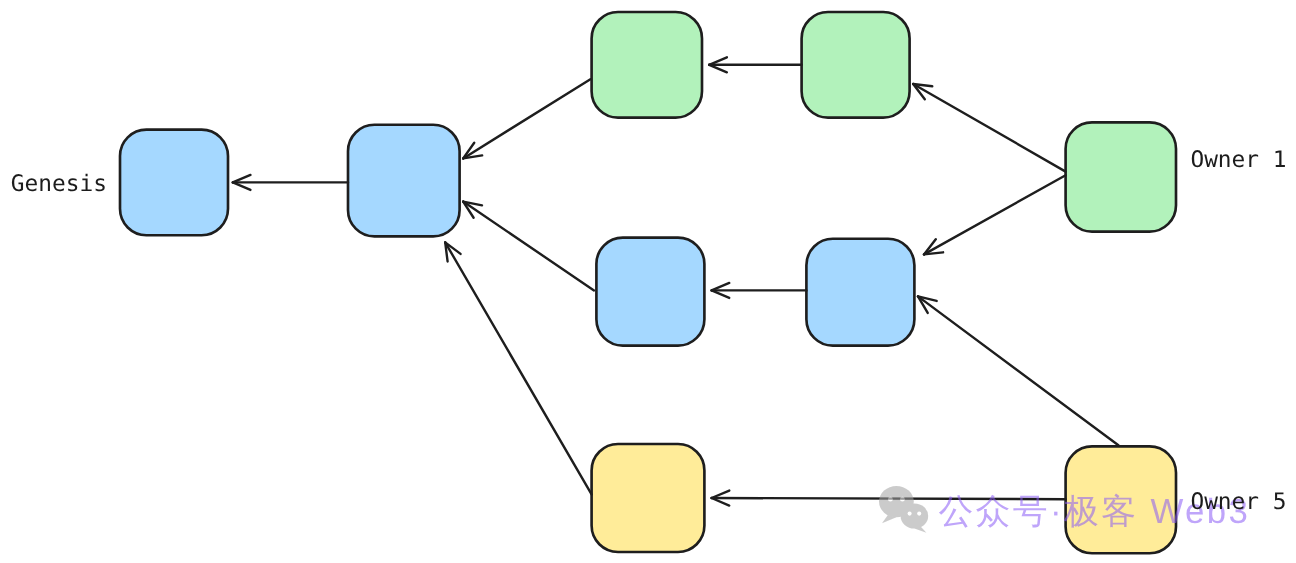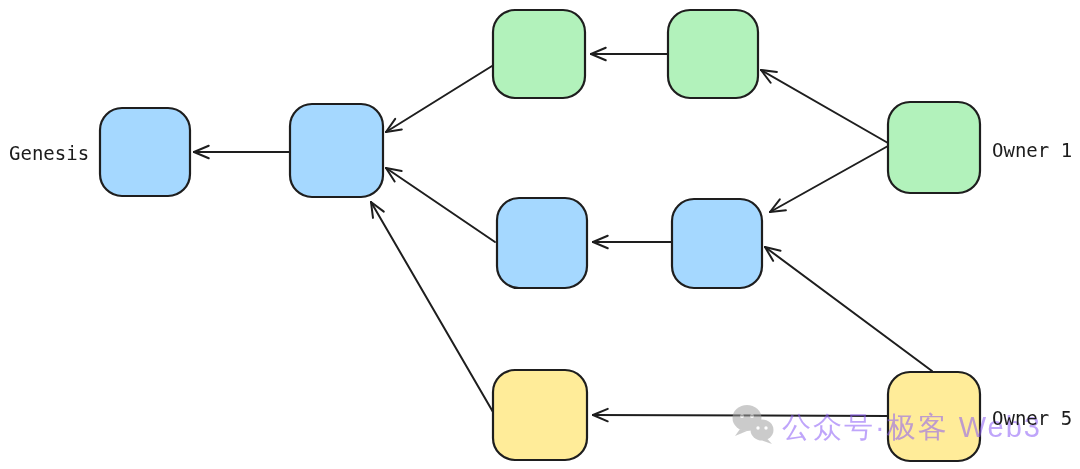--- a/index.html
+++ b/index.html
@@ -29,21 +29,21 @@
     position: absolute;
     z-index: 3;
     font-family: "DejaVu Sans Mono", "Liberation Mono", monospace;
     font-size: 19px;
     font-weight: 500;
     color: #1c1c1c;
     white-space: nowrap;
     line-height: 1;
   }
   .label-genesis { left: 9px;  top: 144px; }
-  .label-owner1  { left: 992px; top: 141px; }
+  .label-owner1  { left: 992px; top: 124px; }
   .label-owner2  { left: 992px; top: 409px; }
   .watermark {
     position: absolute;
     left: 731px;
     top: 403px;
     z-index: 2;
     display: flex;
     align-items: center;
     gap: 7px;
     opacity: 0.55;

